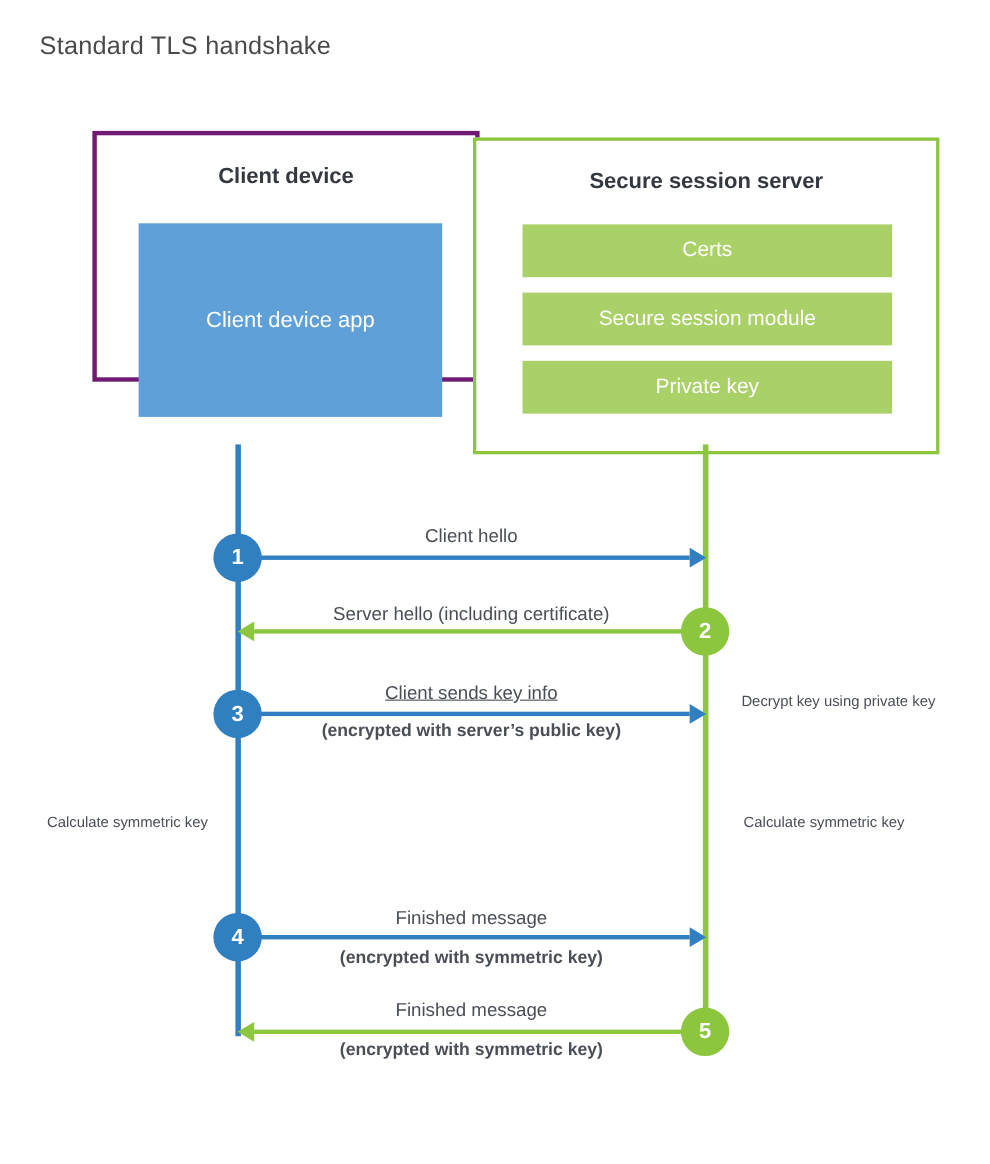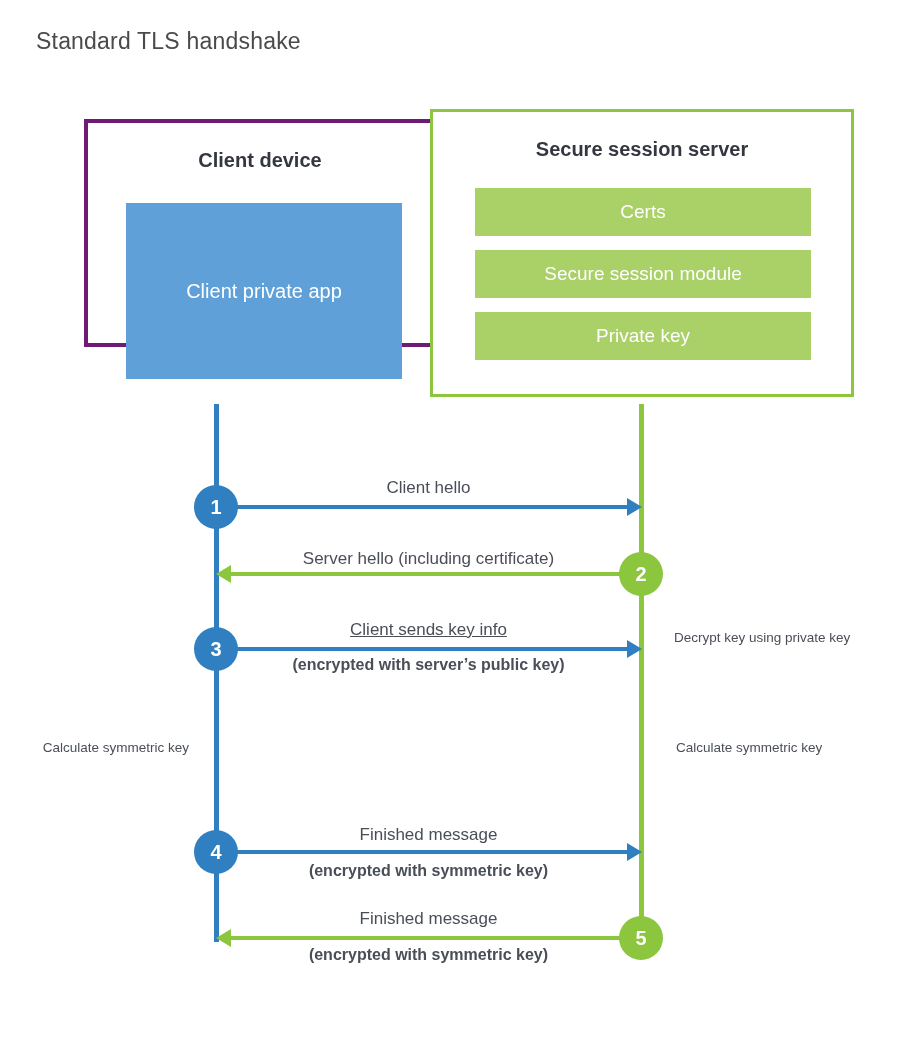--- a/index.html
+++ b/index.html
@@ -37,21 +37,21 @@
   #client-box {
     left: 40px;
     top: 119px;
     width: 352px;
     height: 228px;
     border: 4px solid #701a75;
     margin-left: 44px;
   }
   #server-box {
     left: 430px;
-    top: 109px;
+    top: 125px;
     width: 424px;
     height: 288px;
     border: 3px solid #8cc63e;
   }
   .party-title {
     position: absolute;
     left: 0;
     right: 0;
     top: 26px;
     text-align: center;
@@ -179,21 +179,21 @@
   .side-note.right-align { text-align: right; }
   .side-note.left-align { text-align: left; }
 </style>
 </head>
 <body>
 
 <div id="diagram-title">Standard TLS handshake</div>
 
 <div id="client-box" class="party-box">
   <div class="party-title">Client device</div>
-  <div id="client-app-block">Client private app</div>
+  <div id="client-app-block">Client device app</div>
 </div>
 
 <div id="server-box" class="party-box">
   <div class="party-title">Secure session server</div>
   <div id="server-stack">
     <div class="server-item">Certs</div>
     <div class="server-item">Secure session module</div>
     <div class="server-item">Private key</div>
   </div>
 </div>

